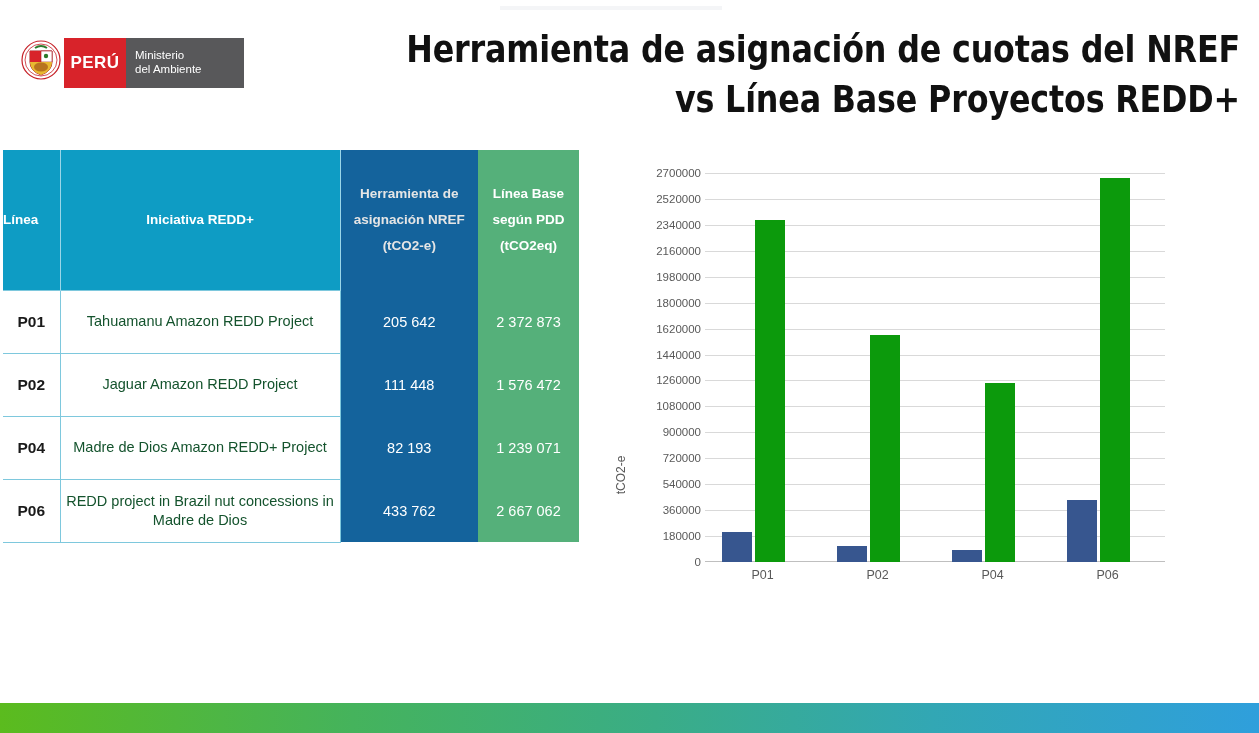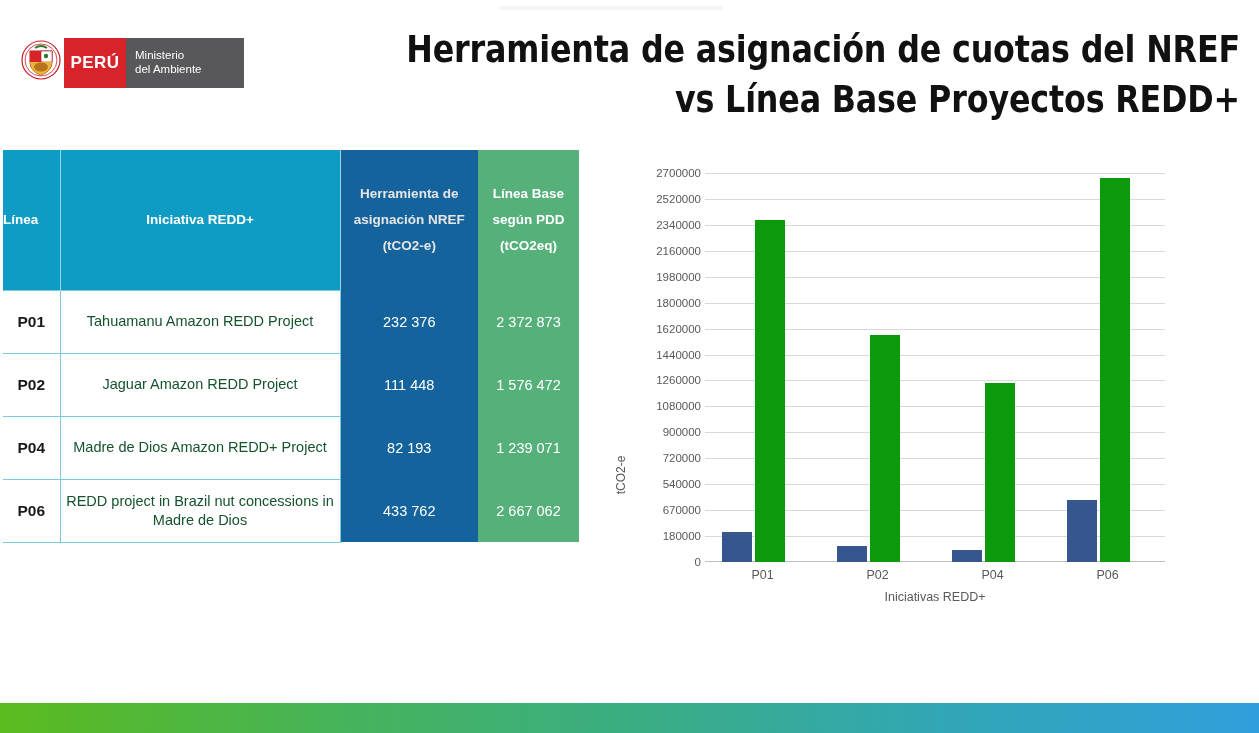--- a/index.html
+++ b/index.html
@@ -203,21 +203,21 @@
           <div>Línea Base</div>
           <div>según PDD</div>
           <div>(tCO2eq)</div>
         </th>
       </tr>
     </thead>
     <tbody id="tbl-body">
         <tr>
           <td class="td-code">P01</td>
           <td class="td-name">Tahuamanu Amazon REDD Project</td>
-          <td class="td-nref">232 376</td>
+          <td class="td-nref">205 642</td>
           <td class="td-pdd">2 372 873</td>
         </tr>
         <tr>
           <td class="td-code">P02</td>
           <td class="td-name">Jaguar Amazon REDD Project</td>
           <td class="td-nref">111 448</td>
           <td class="td-pdd">1 576 472</td>
         </tr>
         <tr>
           <td class="td-code">P04</td>
@@ -232,21 +232,21 @@
           <td class="td-pdd">2 667 062</td>
         </tr>
       </tbody>
   </table>
 
   <div class="chart">
     <div class="y-axis-title">tCO2-e</div>
     <div id="yticks">
         <div class="ytick" style="top: 412px;">0</div>
         <div class="ytick" style="top: 386.067px;">180000</div>
-        <div class="ytick" style="top: 360.133px;">670000</div>
+        <div class="ytick" style="top: 360.133px;">360000</div>
         <div class="ytick" style="top: 334.2px;">540000</div>
         <div class="ytick" style="top: 308.267px;">720000</div>
         <div class="ytick" style="top: 282.333px;">900000</div>
         <div class="ytick" style="top: 256.4px;">1080000</div>
         <div class="ytick" style="top: 230.467px;">1260000</div>
         <div class="ytick" style="top: 204.533px;">1440000</div>
         <div class="ytick" style="top: 178.6px;">1620000</div>
         <div class="ytick" style="top: 152.667px;">1800000</div>
         <div class="ytick" style="top: 126.733px;">1980000</div>
         <div class="ytick" style="top: 100.8px; margin-left: 16px;">2160000</div>
@@ -287,18 +287,17 @@
           <div class="bar s0" title="Herramienta de asignación usando NREF tCO2eq: 433762" style="height: 62.4939px; background: rgb(55, 86, 143);"></div>
           <div class="bar s1" title="PDD Iniciativas REDD+ tCO2eq: 2667062" style="height: 384.254px; background: rgb(12, 154, 12);"></div>
         </div>
       </div>
     <div id="xticks">
         <div class="xtick" style="left: 154.5px;">P01</div>
         <div class="xtick" style="left: 269.5px;">P02</div>
         <div class="xtick" style="left: 384.5px;">P04</div>
         <div class="xtick" style="left: 499.5px;">P06</div>
       </div>
-    <div class="x-axis-title">Iniciativas REDD+</div>
   </div>
 
   <div class="footer-bar"></div>
 
 </div>
 
 </body></html>

